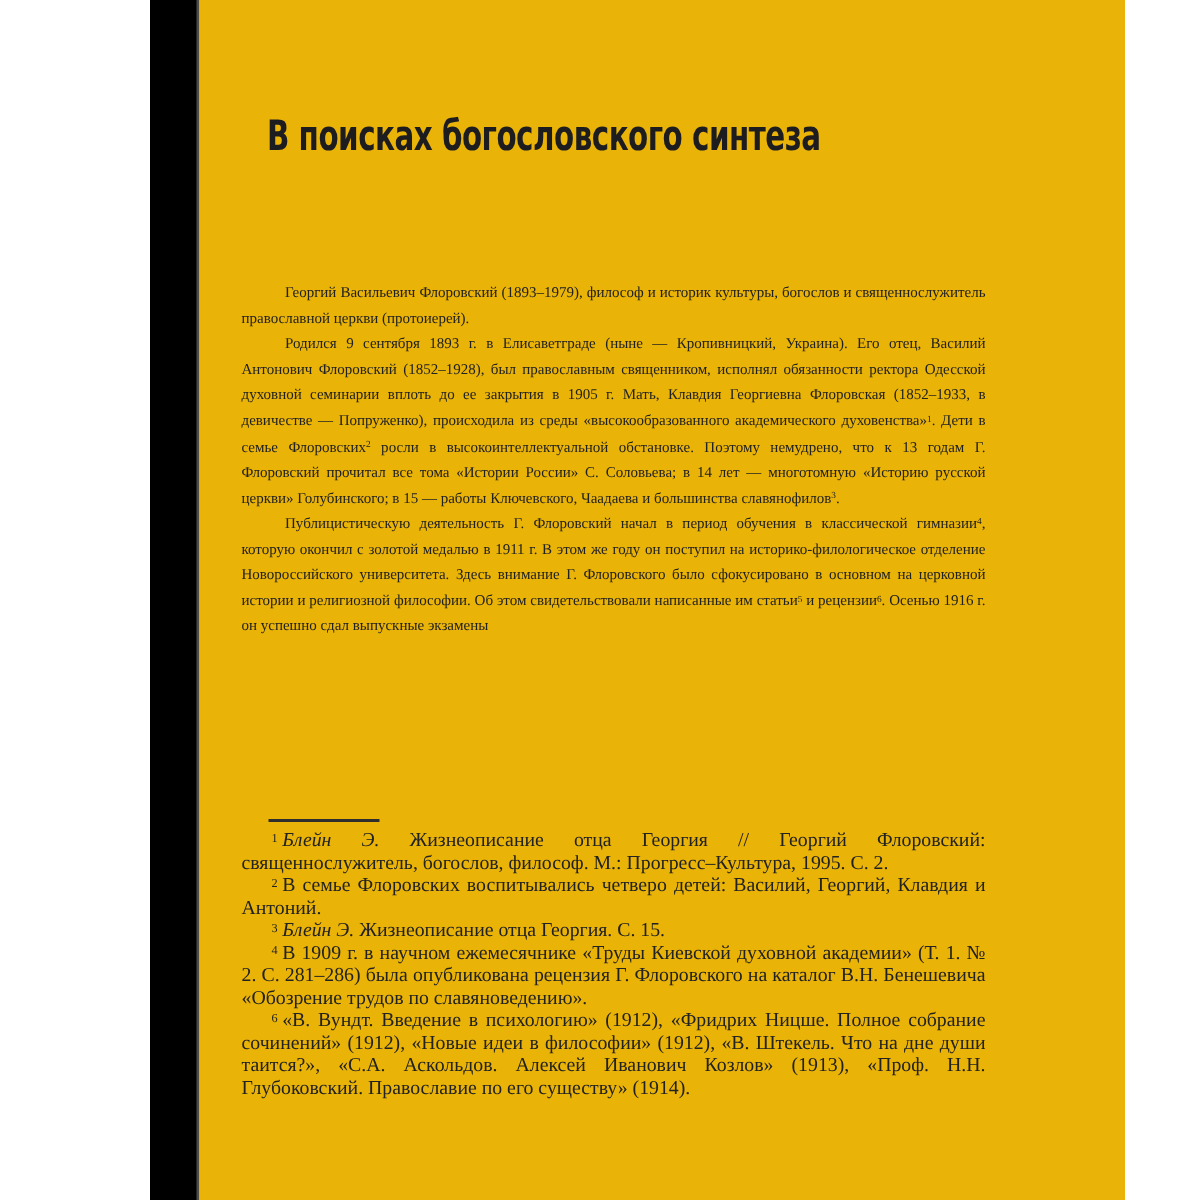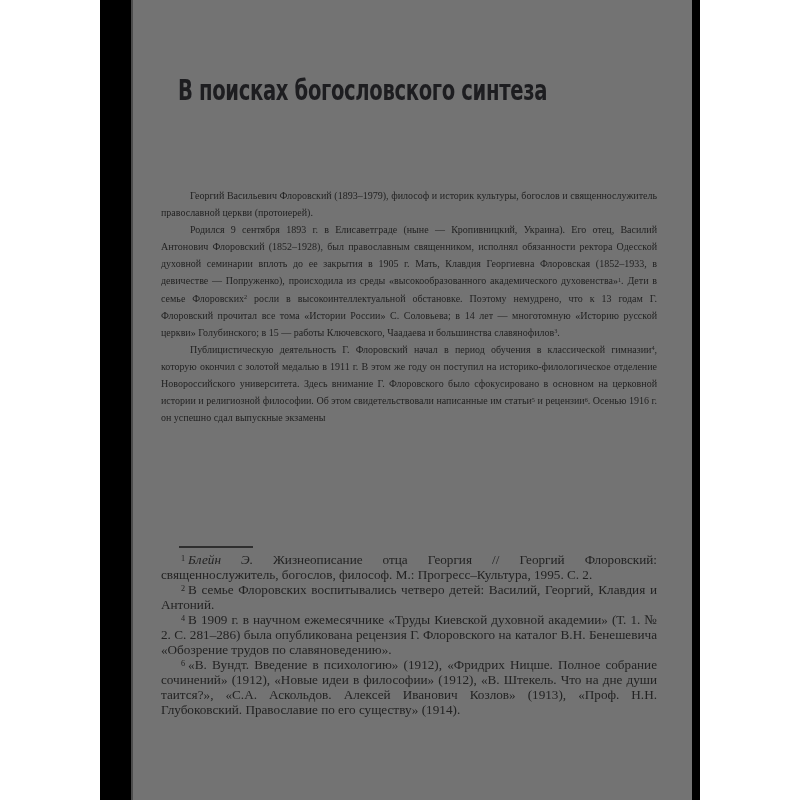--- a/index.html
+++ b/index.html
@@ -29,23 +29,23 @@
     box-shadow: 2px 0 0 #4d4d4d;
   }
   .black-bar.right {
     left: 669px;
     width: 31px;
   }
   .scan-page {
     position: absolute;
     left: 133px;
     top: 0;
-    width: 559px;
+    width: 617px;
     height: 800px;
-    background: #737373;
+    background: #eab308;
   }
   .chapter-title {
     position: absolute;
     left: 45px;
     top: 74px;
     margin: 0;
     font-family: "DejaVu Sans", sans-serif;
     font-weight: bold;
     font-size: 28px;
     letter-spacing: -0.5px;
@@ -118,17 +118,18 @@
         <p class="para"><span>Георгий Васильевич Флоровский (1893–1979), философ и историк культуры, богослов и священнослужитель православной церкви (протоиерей).</span></p>
         <p class="para"><span>Родился 9 сентября 1893 г. в Елисаветграде (ныне — Кропивницкий, Украина). Его отец, Василий Антонович Флоровский (1852–1928), был православным священником, исполнял обязанности ректора Одесской духовной семинарии вплоть до ее закрытия в 1905 г. Мать, Клавдия Георгиевна Флоровская (1852–1933, в девичестве — Попруженко), происходила из среды «высокообразованного академического духовенства»</span><sup>1</sup><span>. Дети в семье Флоровских</span><sup>2</sup><span> росли в высокоинтеллектуальной обстановке. Поэтому немудрено, что к 13 годам Г. Флоровский прочитал все тома «Истории России» С. Соловьева; в 14 лет — многотомную «Историю русской церкви» Голубинского; в 15 — работы Ключевского, Чаадаева и большинства славянофилов</span><sup>3</sup><span>.</span></p>
         <p class="para"><span>Публицистическую деятельность Г. Флоровский начал в период обучения в классической гимназии</span><sup>4</sup><span>, которую окончил с золотой медалью в 1911 г. В этом же году он поступил на историко-филологическое отделение Новороссийского университета. Здесь внимание Г. Флоровского было сфокусировано в основном на церковной истории и религиозной философии. Об этом свидетельствовали написанные им статьи</span><sup>5</sup><span> и рецензии</span><sup>6</sup><span>. Осенью 1916 г. он успешно сдал выпускные экзамены</span></p>
       </div>
 
     <div class="footnote-sep"></div>
 
     <div class="footnotes">
         <p class="fn"><sup>1</sup><em>Блейн Э.</em><span> Жизнеописание отца Георгия // Георгий Флоровский: священнослужитель, богослов, философ. М.: Прогресс–Культура, 1995. С. 2.</span></p>
         <p class="fn"><sup>2</sup><span>В семье Флоровских воспитывались четверо детей: Василий, Георгий, Клавдия и Антоний.</span></p>
+        <p class="fn"><sup>3</sup><em>Блейн Э.</em><span> Жизнеописание отца Георгия. С. 15.</span></p>
         <p class="fn"><sup>4</sup><span>В 1909 г. в научном ежемесячнике «Труды Киевской духовной академии» (Т. 1. № 2. С. 281–286) была опубликована рецензия Г. Флоровского на каталог В.Н. Бенешевича «Обозрение трудов по славяноведению».</span></p>
         <p class="fn"><sup>6</sup><span>«В. Вундт. Введение в психологию» (1912), «Фридрих Ницше. Полное собрание сочинений» (1912), «Новые идеи в философии» (1912), «В. Штекель. Что на дне души таится?», «С.А. Аскольдов. Алексей Иванович Козлов» (1913), «Проф. Н.Н. Глубоковский. Православие по его существу» (1914).</span></p>
       </div>
   </div>
 </div>
 
 </body></html>

